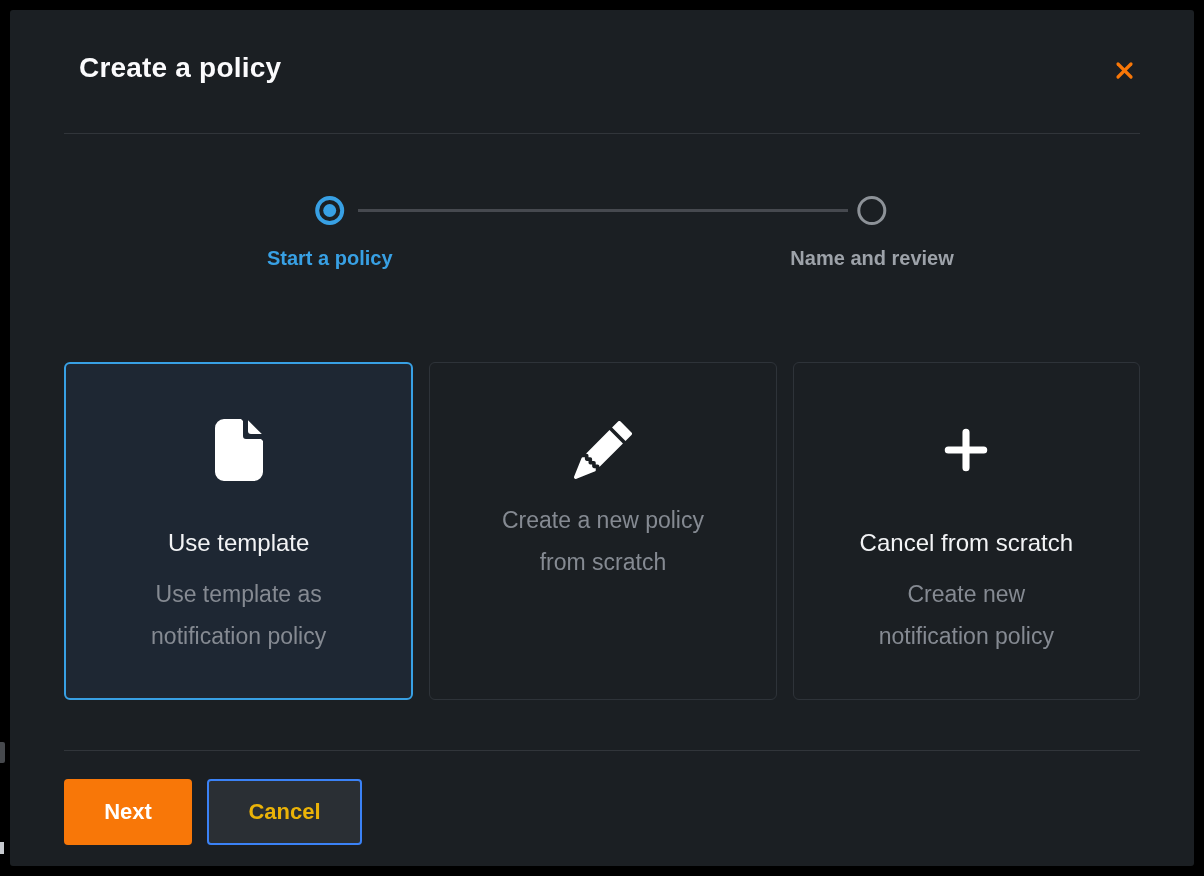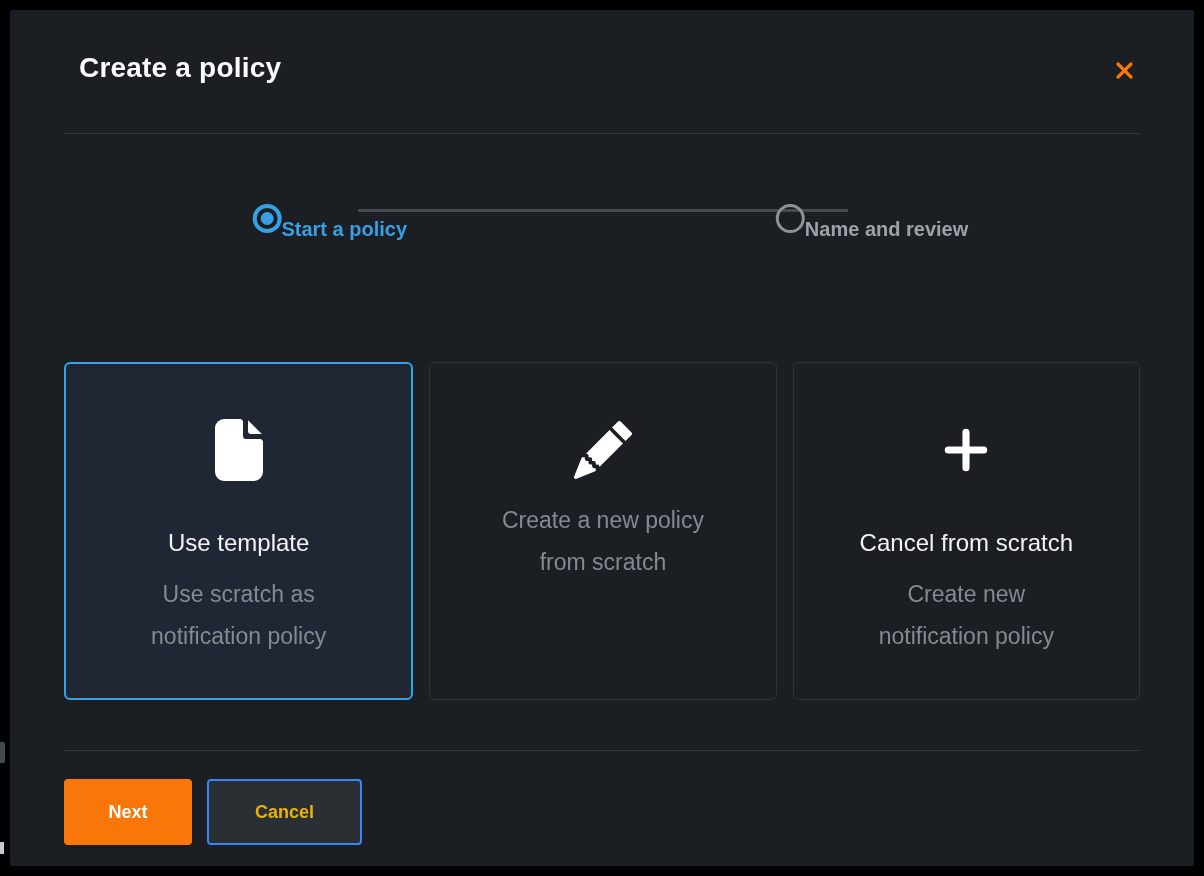--- a/index.html
+++ b/index.html
@@ -53,21 +53,21 @@
     position: absolute;
     top: 13px; left: 294px;
     width: 490px; height: 3px;
     background: #46494f;
   }
   .step {
     position: absolute;
     top: 0;
     transform: translateX(-50%);
     display: flex;
-    flex-direction: row;
+    flex-direction: column;
     align-items: center;
     white-space: nowrap;
     cursor: pointer;
   }
   .step-1 { left: 24.7%; }
   .step-2 { left: 75.1%; }
   .step-circle {
     width: 29px; height: 29px;
     border-radius: 50%;
     display: flex; align-items: center; justify-content: center;
@@ -133,21 +133,21 @@
   .footer {
     position: absolute;
     top: 769px; left: 54px;
     display: flex;
     align-items: center;
   }
   .btn {
     height: 66px;
     border-radius: 4px;
     font-family: "Liberation Sans", sans-serif;
-    font-size: 18px;
+    font-size: 22px;
     font-weight: 700;
     cursor: pointer;
     display: flex; align-items: center; justify-content: center;
   }
   .btn-next {
     width: 128px;
     background: #f87708;
     color: #ffffff;
     border: none;
   }
@@ -217,21 +217,21 @@
 
     <div class="card selected">
       <div class="card-icon">
         <svg width="48" height="62" viewBox="0 0 24 31" fill="#ffffff">
           <path d="M4.5 0 H13 L14 1 V8.5 A1.5 1.5 0 0 0 15.5 10 H23 L24 11 V26.5 A4.5 4.5 0 0 1 19.5 31 H4.5 A4.5 4.5 0 0 1 0 26.5 V4.5 A4.5 4.5 0 0 1 4.5 0 Z"></path>
           <path d="M16.5 0.6 L23.4 7.5 H18 A1.5 1.5 0 0 1 16.5 6 Z"></path>
         </svg>
       </div>
       <div class="card-title">Use template</div>
       <div class="card-subtitle">
-        <span>Use scratch as</span><br>
+        <span>Use template as</span><br>
         <span>notification policy</span>
       </div>
     </div>
 
     <div class="card">
       <div class="card-icon">
         <svg width="58" height="58" viewBox="0 0 16 16" fill="#ffffff">
           <path d="M12.854.146a.5.5 0 0 0-.707 0L10.5 1.793 14.207 5.5l1.647-1.646a.5.5 0 0 0 0-.708l-3-3zm.646 6.061L9.793 2.5 3.293 9H3.5a.5.5 0 0 1 .5.5v.5h.5a.5.5 0 0 1 .5.5v.5h.5a.5.5 0 0 1 .5.5v.5h.5a.5.5 0 0 1 .5.5v.207l6.5-6.5zm-7.468 7.468A.5.5 0 0 1 6 13.5V13h-.5a.5.5 0 0 1-.5-.5V12h-.5a.5.5 0 0 1-.5-.5V11h-.5a.5.5 0 0 1-.5-.5V10h-.5a.499.499 0 0 1-.175-.032l-.179.178a.5.5 0 0 0-.11.168l-2 5a.5.5 0 0 0 .65.65l5-2a.5.5 0 0 0 .168-.11l.178-.178z"></path>
         </svg>
       </div>

